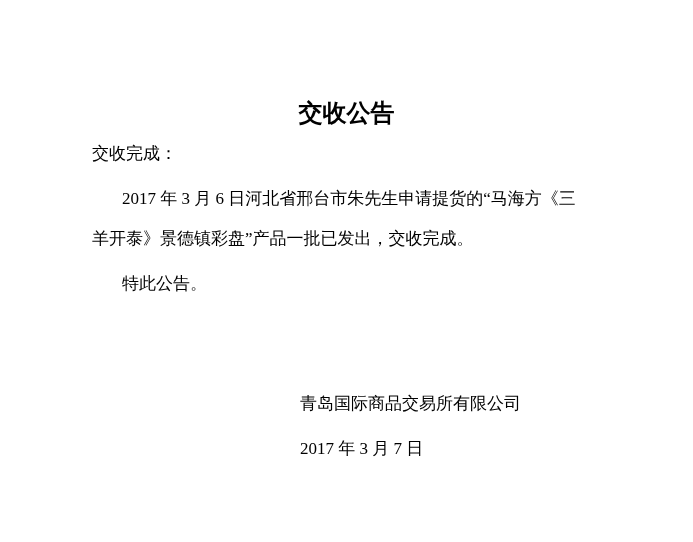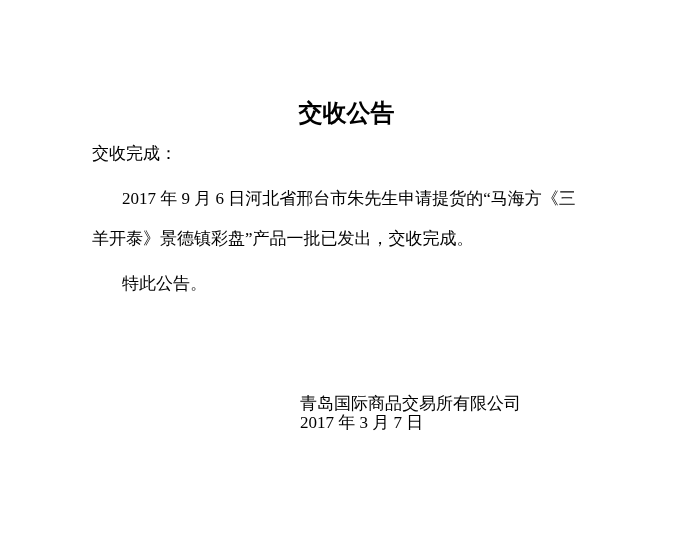--- a/index.html
+++ b/index.html
@@ -62,37 +62,37 @@
     left: 300px;
     width: 290px;
     text-align: left;
   }
 
   .signature-company {
     top: 393px;
   }
 
   .signature-date {
-    top: 412px;
+    top: 438px;
   }
 
   .signature-block.doc-line {
     left: 300px; 
   }
 </style>
 </head>
 <body>
 
 <div class="page">
 
   <div class="doc-title">交收公告</div>
 
   <div class="doc-line salutation">交收完成：</div>
 
-  <div class="doc-line body-line-1">2017 年 9 月 6 日河北省邢台市朱先生申请提货的“马海方《三</div>
+  <div class="doc-line body-line-1">2017 年 3 月 6 日河北省邢台市朱先生申请提货的“马海方《三</div>
 
   <div class="doc-line closing">特此公告。</div>
 
   <div class="doc-line body-line-2">羊开泰》景德镇彩盘”产品一批已发出，交收完成。</div>
 
   <div class="doc-line signature-block signature-company">青岛国际商品交易所有限公司</div>
 
   <div class="doc-line signature-block signature-date">2017 年 3 月 7 日</div>
 
 </div>

